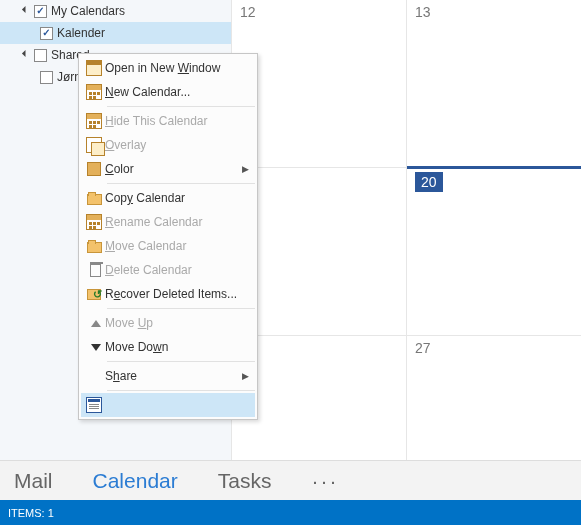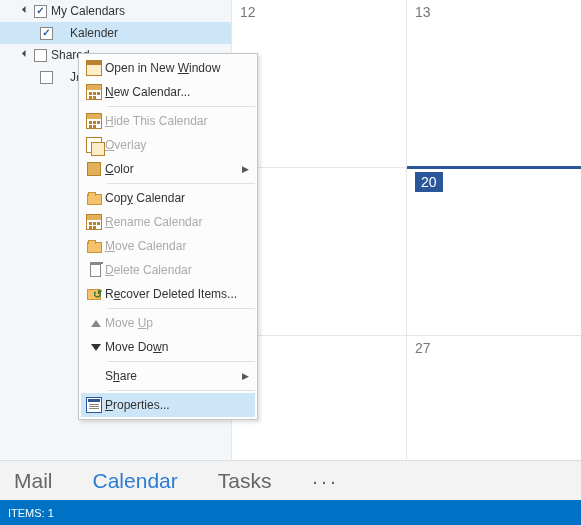--- a/index.html
+++ b/index.html
@@ -44,21 +44,21 @@
     transform: rotate(45deg);
     margin-top:1px; margin-left:1px;
   }
   .chk {
     width:13px;height:13px;border:1px solid #888;background:#fff;
     display:inline-flex;align-items:center;justify-content:center;
     margin-right:4px; font-size:10px; line-height:1;
   }
   .chk.checked::before{content:"✓";color:#2b579a;font-weight:bold;}
   .indent1{padding-left:22px;}
-  .indent2{padding-left:40px;gap:13px;}
+  .indent2{padding-left:40px;}
 
   
   .calgrid {
     position:absolute;
     left:232px; top:0;
     width:349px; height:460px;
   }
   .calrow{height:168px;border-bottom:1px solid #e6e6e6;display:flex;}
   .calrow:last-child{border-bottom:none;}
   .calcell{flex:1;border-right:1px solid #e6e6e6;position:relative;padding:4px 8px;font-size:14px;color:#777;}
@@ -259,15 +259,14 @@
     <div class="ctx-row">
       <span class="ctx-icon"></span>
       <span class="ctx-label">S<span class="u">h</span>are</span>
       <span class="ctx-arrow">▶</span>
     </div>
     <div class="ctx-sep"></div>
     <div class="ctx-row highlight">
       <span class="ctx-icon">
         <span class="ico ico-props"></span>
       </span>
-      <span class="ctx-label"><span class="u">P</span>roperties...</span>
     </div>
   </div>
 
 </body></html>

